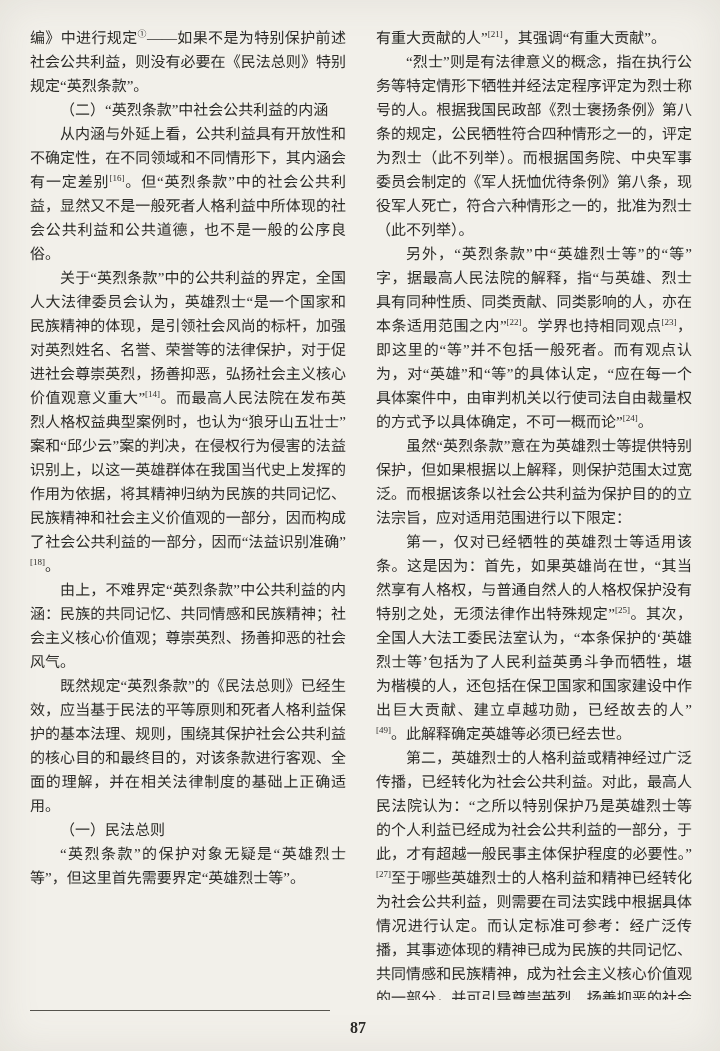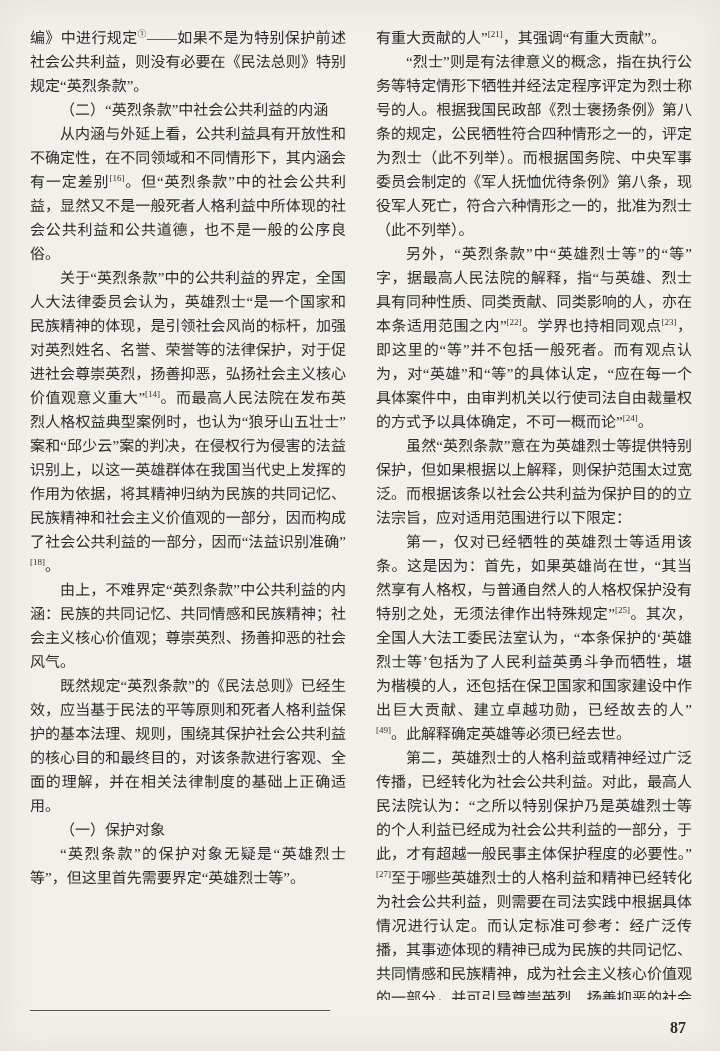--- a/index.html
+++ b/index.html
@@ -53,41 +53,41 @@
   .footnote{
     margin:0;
     font-size:11.5px;
     line-height:20px;
     text-align:justify;
     text-indent:2em;
     color:#3a3834;
   }
   .pageno{
     margin-top:4px;
-    text-align:right;
+    text-align:center;
     padding-right:6px;
     font-size:16px;
     font-weight:bold;
     color:#2d2c29;
   }
 </style>
 </head>
 <body>
 
 <div class="page">
   <div class="columns">
 
     <div class="col">
       <p class="cont refs circ">编》中进行规定<sup>①</sup>——如果不是为特别保护前述社会公共利益，则没有必要在《民法总则》特别规定“英烈条款”。</p>
       <p class="h3">（二）“英烈条款”中社会公共利益的内涵</p>
       <p class="refs">从内涵与外延上看，公共利益具有开放性和不确定性，在不同领域和不同情形下，其内涵会有一定差别<sup>[16]</sup>。但“英烈条款”中的社会公共利益，显然又不是一般死者人格利益中所体现的社会公共利益和公共道德，也不是一般的公序良俗。</p>
       <p class="refs">关于“英烈条款”中的公共利益的界定，全国人大法律委员会认为，英雄烈士“是一个国家和民族精神的体现，是引领社会风尚的标杆，加强对英烈姓名、名誉、荣誉等的法律保护，对于促进社会尊崇英烈，扬善抑恶，弘扬社会主义核心价值观意义重大”<sup>[14]</sup>。而最高人民法院在发布英烈人格权益典型案例时，也认为“狼牙山五壮士”案和“邱少云”案的判决，在侵权行为侵害的法益识别上，以这一英雄群体在我国当代史上发挥的作用为依据，将其精神归纳为民族的共同记忆、民族精神和社会主义价值观的一部分，因而构成了社会公共利益的一部分，因而“法益识别准确”<sup>[18]</sup>。</p>
       <p class="refs">由上，不难界定“英烈条款”中公共利益的内涵：民族的共同记忆、共同情感和民族精神；社会主义核心价值观；尊崇英烈、扬善抑恶的社会风气。</p>
       <p class="refs">既然规定“英烈条款”的《民法总则》已经生效，应当基于民法的平等原则和死者人格利益保护的基本法理、规则，围绕其保护社会公共利益的核心目的和最终目的，对该条款进行客观、全面的理解，并在相关法律制度的基础上正确适用。</p>
-      <p class="h3">（一）保护对象</p>
+      <p class="h3">（一）民法总则</p>
       <p class="refs">“英烈条款”的保护对象无疑是“英雄烈士等”，但这里首先需要界定“英雄烈士等”。</p>
 
     </div>
 
     <div class="col">
       <p class="cont refs">有重大贡献的人”<sup>[21]</sup>，其强调“有重大贡献”。</p>
       <p class="refs">“烈士”则是有法律意义的概念，指在执行公务等特定情形下牺牲并经法定程序评定为烈士称号的人。根据我国民政部《烈士褒扬条例》第八条的规定，公民牺牲符合四种情形之一的，评定为烈士（此不列举）。而根据国务院、中央军事委员会制定的《军人抚恤优待条例》第八条，现役军人死亡，符合六种情形之一的，批准为烈士（此不列举）。</p>
       <p class="refs">另外，“英烈条款”中“英雄烈士等”的“等”字，据最高人民法院的解释，指“与英雄、烈士具有同种性质、同类贡献、同类影响的人，亦在本条适用范围之内”<sup>[22]</sup>。学界也持相同观点<sup>[23]</sup>，即这里的“等”并不包括一般死者。而有观点认为，对“英雄”和“等”的具体认定，“应在每一个具体案件中，由审判机关以行使司法自由裁量权的方式予以具体确定，不可一概而论”<sup>[24]</sup>。</p>
       <p class="refs">虽然“英烈条款”意在为英雄烈士等提供特别保护，但如果根据以上解释，则保护范围太过宽泛。而根据该条以社会公共利益为保护目的的立法宗旨，应对适用范围进行以下限定：</p>
       <p class="refs">第一，仅对已经牺牲的英雄烈士等适用该条。这是因为：首先，如果英雄尚在世，“其当然享有人格权，与普通自然人的人格权保护没有特别之处，无须法律作出特殊规定”<sup>[25]</sup>。其次，全国人大法工委民法室认为，“本条保护的‘英雄烈士等’包括为了人民利益英勇斗争而牺牲，堪为楷模的人，还包括在保卫国家和国家建设中作出巨大贡献、建立卓越功勋，已经故去的人”<sup>[49]</sup>。此解释确定英雄等必须已经去世。</p>

